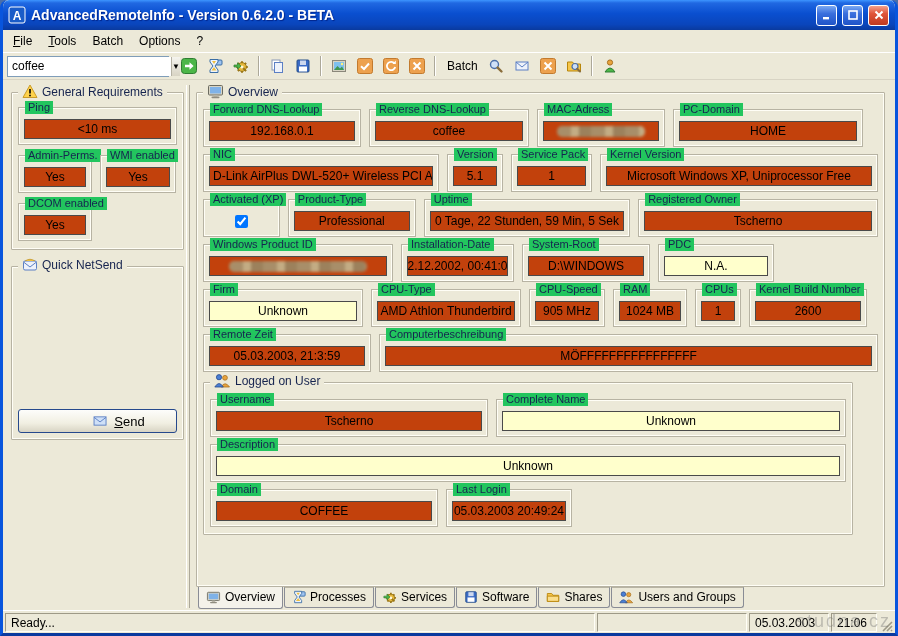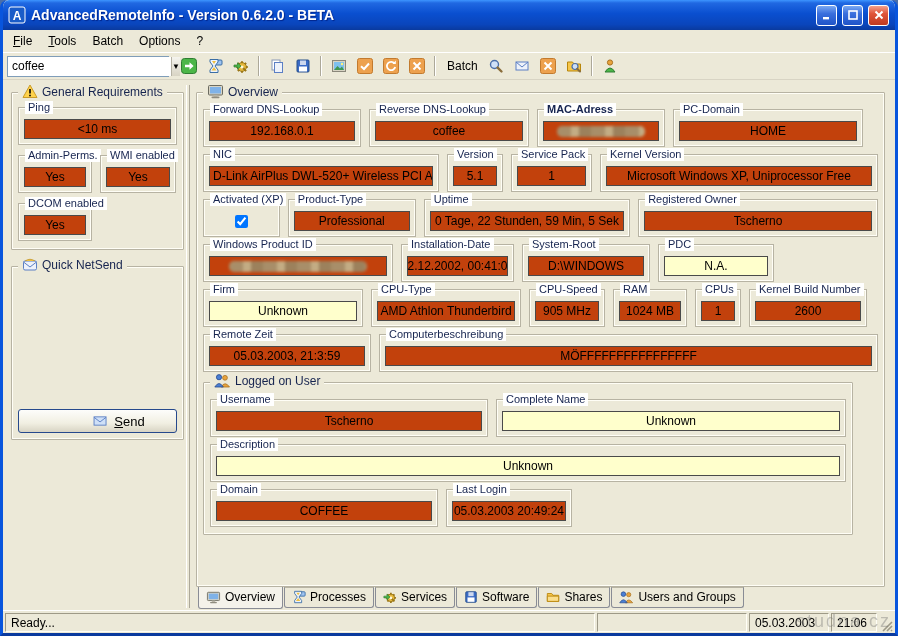--- a/index.html
+++ b/index.html
@@ -39,21 +39,21 @@
   .leftcol { width:181px; flex:0 0 181px; padding:2px 2px 0 6px; }
   .coldivider { width:4px; flex:0 0 4px; border-left:1px solid #fff; border-right:1px solid #ACA899; margin:2px 0; }
   .maincol { flex:1; display:flex; flex-direction:column; padding:2px 8px 0 6px; min-width:0; }
   
   .group { position:relative; border:1px solid #b7b3a3; box-shadow:inset 0 0 0 1px #fffef6;
     border-radius:1px; padding:14px 6px 6px; }
   .gcap { position:absolute; top:-9px; left:6px; display:flex; align-items:center; gap:4px;
     background:#ECE9D8; padding:0 4px; font-size:12px; color:#16244f; white-space:nowrap; }
   .fgroup { position:relative; border:1px solid #b7b3a3; box-shadow:inset 0 0 0 1px #fffef6;
     padding:11px 5px 5px; }
-  .fcap { position:absolute; top:-7px; left:6px; background:#ffffff; padding:0 3px; font-size:11px;
+  .fcap { position:absolute; top:-7px; left:6px; background:#22c55e; padding:0 3px; font-size:11px;
     line-height:13px; color:#16244f; white-space:nowrap; }
   .fval { height:20px; background:#c2410c; border:1px solid #4a4a4a; font-size:12px; color:#000;
     display:flex; align-items:center; justify-content:center; overflow:hidden; white-space:nowrap;
     position:relative; }
   .yellow .fval { background:#FFFFCC; }
   .fval.left { justify-content:flex-start; padding-left:3px; }
   .row { display:flex; gap:8px; margin-bottom:7px; }
   .smudge { width:78%; height:11px; border-radius:5px; filter:blur(1.6px); opacity:.65;
     background:repeating-linear-gradient(93deg,#9bb89b 0 14px,#c4e6c4 14px 22px,#88a488 22px 34px); }
   
@@ -299,21 +299,21 @@
 
         <div class="row" style="margin-top:2px;">
           <div class="fgroup" style="width:158px;">
             <span class="fcap">Forward DNS-Lookup</span>
             <div class="fval">192.168.0.1</div>
           </div>
           <div class="fgroup" style="width:160px;">
             <span class="fcap">Reverse DNS-Lookup</span>
             <div class="fval">coffee</div>
           </div>
-          <div class="fgroup" style="width:128px;font-weight:bold;">
+          <div class="fgroup" style="width:128px;">
             <span class="fcap">MAC-Adress</span>
             <div class="fval">
                 <span class="smudge"></span>
               </div>
           </div>
           <div class="fgroup" style="width:190px;">
             <span class="fcap">PC-Domain</span>
             <div class="fval">HOME</div>
           </div>
         </div>

